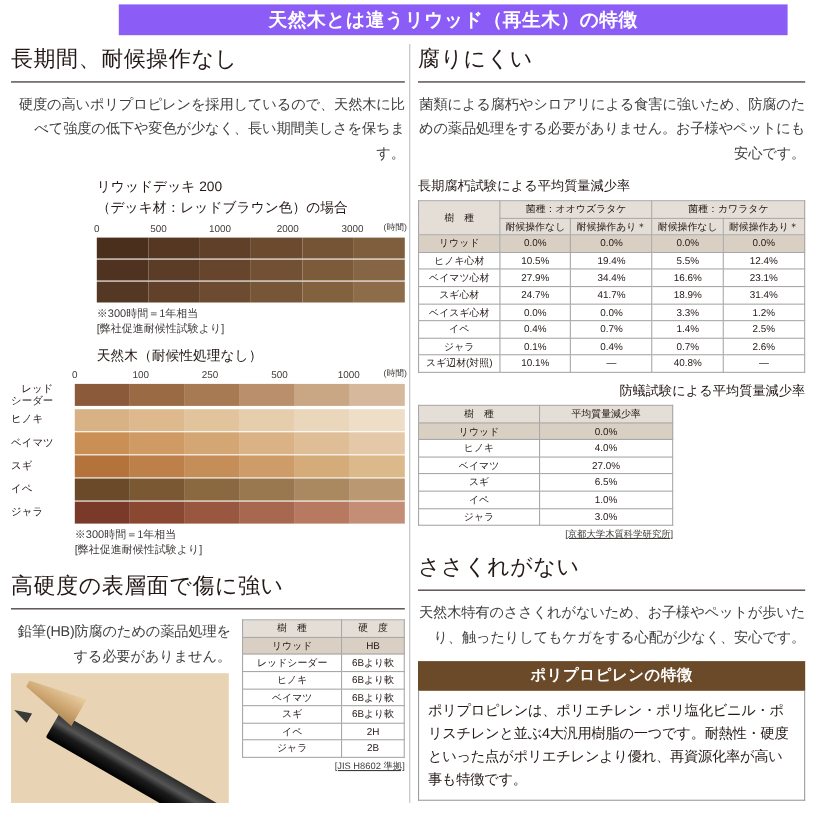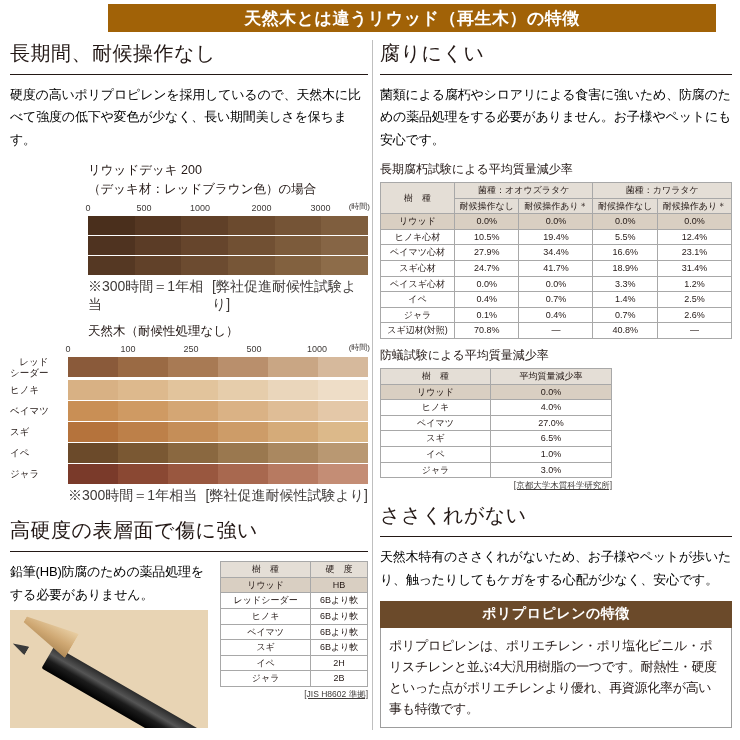--- a/index.html
+++ b/index.html
@@ -14,21 +14,21 @@
   .page {
     position: relative;
     width: 740px; height: 740px;
     background: #fff;
   }
   
   .header {
     position: absolute;
     left: 108px; top: 4px;
     width: 608px; height: 28px;
-    background: #a16207;
+    background: #8b5cf6;
     color: #ffffff;
     font-size: 17px;
     font-weight: bold;
     letter-spacing: 0.5px;
     display: flex;
     align-items: center;
     justify-content: center;
   }
   
   .col-left {
@@ -57,29 +57,31 @@
   .rule {
     height: 1px;
     background: #231815;
     margin: 0 0 9px 0;
   }
   p.body {
     font-size: 13px;
     line-height: 1.72;
     margin: 0 0 10px 0;
     letter-spacing: -0.2px;
-    color: #000000;
+    color: #404040;
+    text-align: right;
   }
   .note-row {
     display: flex;
     justify-content: space-between;
     align-items: flex-start;
-    font-size: 14px;
+    font-size: 10px;
     color: #3e3a38;
     margin-top: 3px;
+    flex-direction: column;
   }
   
   .chart-title {
     font-size: 12.5px;
     line-height: 1.5;
     margin: 6px 0 4px 0;
     color: #231815;
   }
   .chart-wrap { position: relative; }
   .axis {
@@ -494,29 +496,29 @@
         </tr>
         <tr>
           <td class="name">ジャラ</td>
           <td>0.1%</td>
           <td>0.4%</td>
           <td>0.7%</td>
           <td>2.6%</td>
         </tr>
         <tr>
           <td class="name">スギ辺材(対照)</td>
-          <td>70.8%</td>
+          <td>10.1%</td>
           <td>—</td>
           <td>40.8%</td>
           <td>—</td>
         </tr>
       </tbody>
     </table>
 
-    <div class="tbl-caption" style="margin-top:8px;">防蟻試験による平均質量減少率</div>
+    <div class="tbl-caption" style="margin-top:8px;text-align:right;">防蟻試験による平均質量減少率</div>
     <table class="dt" style="width:232px;">
       <thead>
         <tr>
           <th style="width:110px;">樹　種</th>
           <th>平均質量減少率</th>
         </tr>
       </thead>
       <tbody>
         <tr class="hl">
           <td>リウッド</td>

